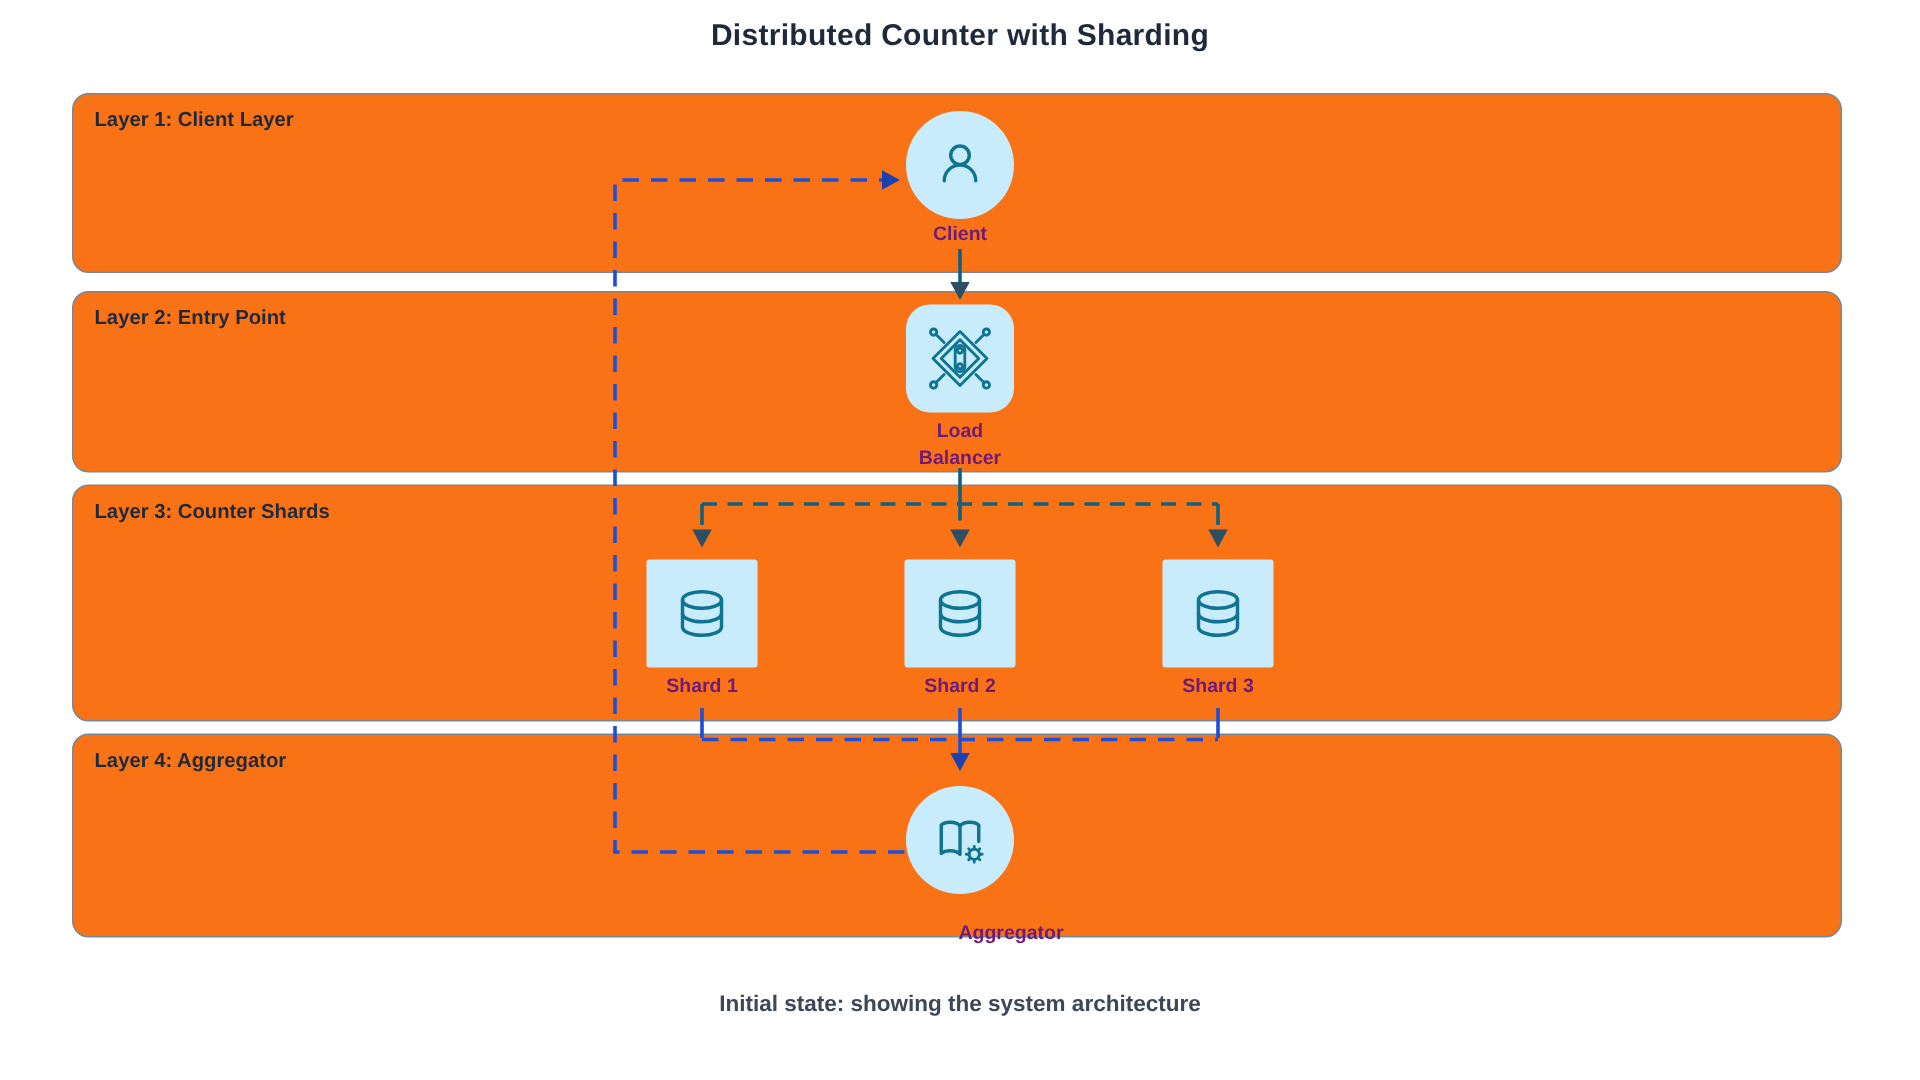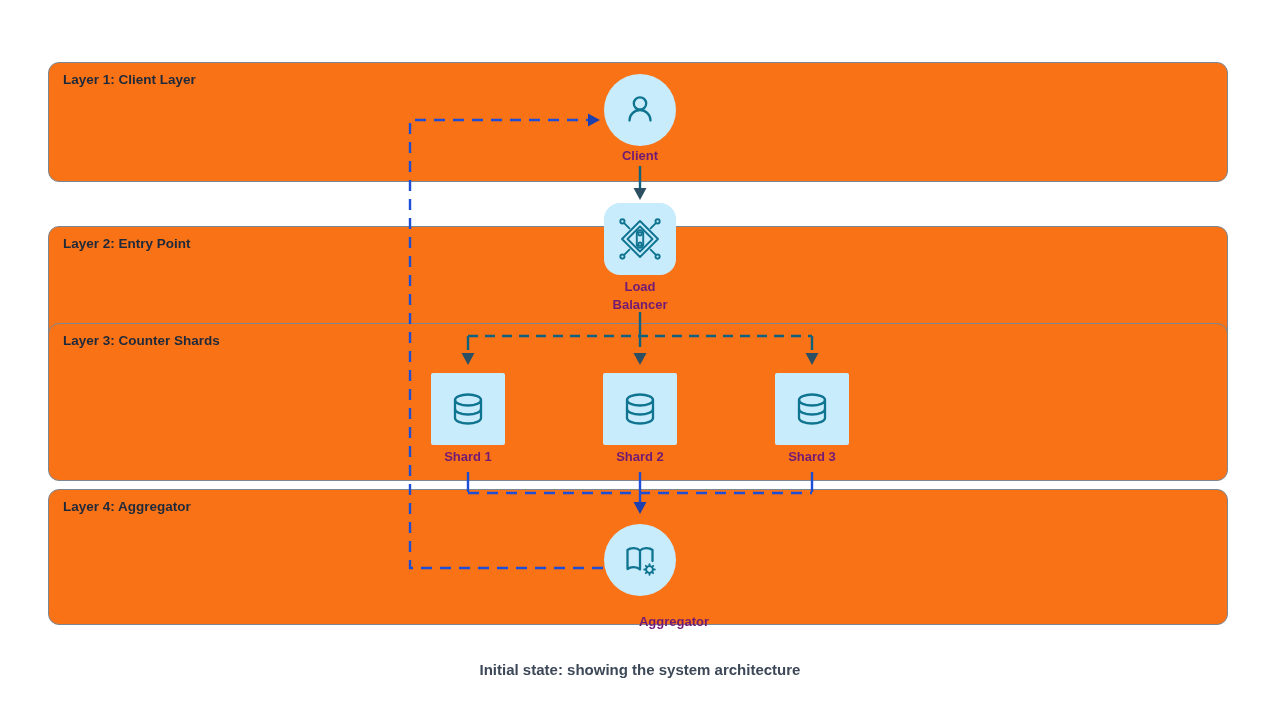--- a/index.html
+++ b/index.html
@@ -13,21 +13,21 @@
   }
   .caption {
     position:absolute; top:661px; left:0; width:1280px; text-align:center;
     font-size:15px; font-weight:700; color:#3c4757;
   }
   .layer {
     position:absolute; left:48px; width:1180px; box-sizing:border-box;
     background:#f97316; border:1.6px solid #7b8794; border-radius:11px;
   }
   .layer-1 { top:62px;  height:120px; }
-  .layer-2 { top:194px; height:121px;margin-top:32px; }
+  .layer-2 { top:194px; height:121px; }
   .layer-3 { top:323px; height:158px;padding-left:12px; }
   .layer-4 { top:489px; height:136px; }
   .layer-label {
     position:absolute; top:9px; left:14px;
     font-size:13.5px; font-weight:700; color:#1e293b;
   }
   .edges { position:absolute; top:0; left:0; width:1280px; height:720px; pointer-events:none; }
   .edge-teal  { stroke:#0e627f; stroke-width:2.4; fill:none; }
   .edge-blue  { stroke:#1d4ed8; stroke-width:2.4; fill:none; }
   .dash-teal  { stroke-dasharray:10 7; }
@@ -43,20 +43,21 @@
     font-size:13px; font-weight:700; color:#701a75; line-height:18px;
   }
   .icon-stroke { stroke:#0e7490; fill:none; stroke-width:2.3; stroke-linecap:round; stroke-linejoin:round; }
   .icon-stroke-thin { stroke:#0e7490; fill:none; stroke-width:1.9; stroke-linecap:round; stroke-linejoin:round; }
 </style>
 </head>
 <body>
 
 <div class="stage">
 
+  <div class="diagram-title">Distributed Counter with Sharding</div>
 
   <div class="layer layer-1">
     <div class="layer-label">Layer 1: Client Layer</div>
   </div>
   <div class="layer layer-2">
     <div class="layer-label">Layer 2: Entry Point</div>
   </div>
   <div class="layer layer-3">
     <div class="layer-label">Layer 3: Counter Shards</div>
   </div>

